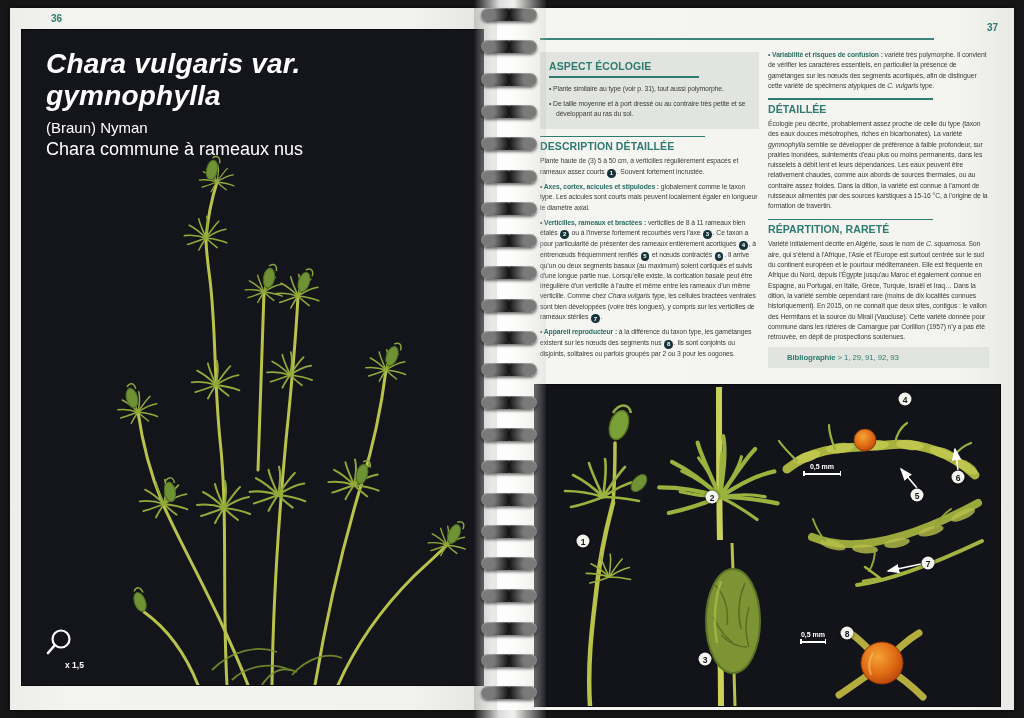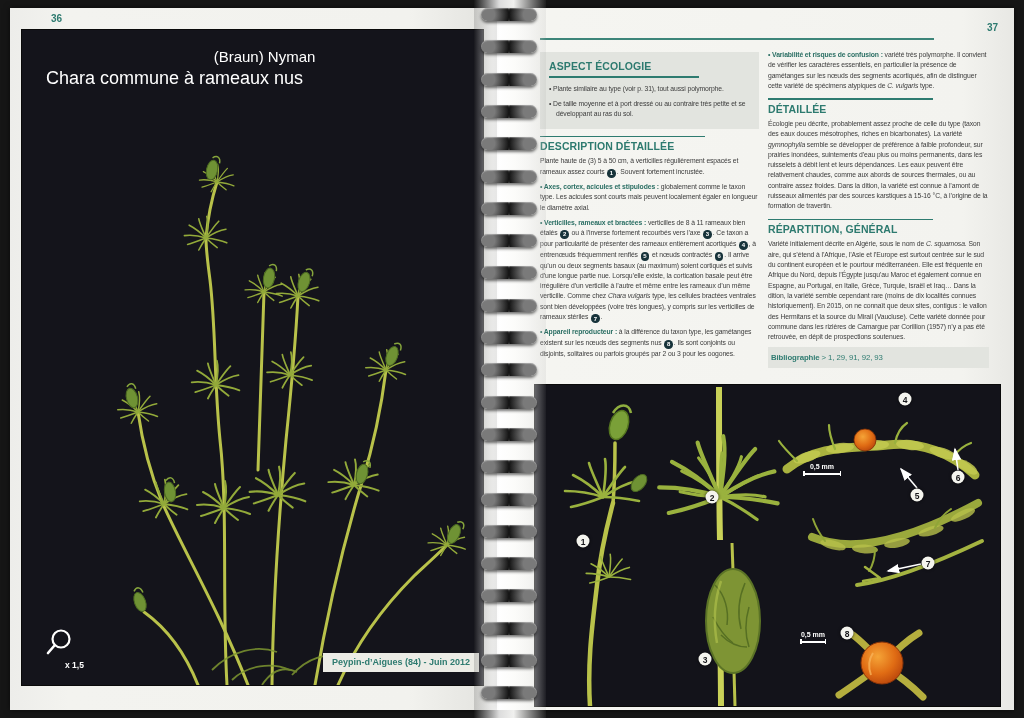--- a/index.html
+++ b/index.html
@@ -18,21 +18,21 @@
       linear-gradient(180deg,#9a9a9a,#3a3a3a 38%,#050505 62%,#6f6f6f);
     box-shadow:0 2px 3px rgba(0,0,0,.55), inset 0 1px 1px rgba(255,255,255,.35);}
   .pageno{position:absolute;font-size:10px;font-weight:bold;color:#2e7b70;margin-left:24px;}
   .pageno-left{left:17px;top:5px;}
   .pageno-right{right:16px;top:14px;}
 
   
   .photo-left{position:absolute;left:12px;top:22px;width:461px;height:655px;background:#14141b;overflow:hidden;box-shadow:0 0 0 1px #0a0a0a;}
   .species-header{position:absolute;left:0;top:0;width:100%;padding:18px 0 0 24px;box-sizing:border-box;color:#fff;z-index:2;}
   .species-title{font-size:28px;font-weight:bold;font-style:italic;letter-spacing:.2px;}
-  .species-authority{font-size:15px;text-align:center;}
+  .species-authority{font-size:15px;margin-top:7px;}
   .species-common{font-size:18px;margin-top:3px;}
   .plant-svg{position:absolute;left:0;top:0;z-index:1;}
   .magnifier{position:absolute;left:22px;bottom:16px;z-index:2;color:#fff;font-size:8.5px;font-weight:bold;line-height:1;}
   .magnifier .mag-label{display:block;margin:1px 0 0 21px;}
   .caption{position:absolute;right:4px;bottom:13px;z-index:2;background:#ecece6;color:#2e7b70;font-size:9px;font-weight:bold;padding:4px 9px 5px;white-space:nowrap;}
 
   
   .toprule{position:absolute;left:43px;top:30px;width:394px;height:2px;background:#3d8579;}
   .col{position:absolute;top:44px;}
   .col1{left:43px;width:219px;}
@@ -41,21 +41,21 @@
   .sec-head{font-size:10.5px;font-weight:bold;color:#2d7a6f;letter-spacing:.1px;margin-bottom:4px;}
   .rule-above{width:165px;height:1.8px;background:#2e7b70;margin:7px 0 3px;}
   .underline{width:150px;height:1.8px;background:#2e7b70;margin:3px 0 6px;}
   .gbox{background:#e2e4df;padding:8px 9px 5px;margin-bottom:2px;}
   .gbox p{color:#3c3c3c;}
   p.bullet{padding-left:7px;text-indent:-7px;}
   .seg-b{font-weight:bold;color:#2b6f64;}
   .seg-i{font-style:italic;}
   .num-dot{display:inline-flex;width:8.5px;height:8.5px;border-radius:50%;background:#17333a;color:#fff;
     font-size:6px;font-weight:bold;align-items:center;justify-content:center;vertical-align:-1.5px;margin:0 1px;letter-spacing:0;text-indent:0;}
-  .biblio{background:#e2e4df;padding:6px 3px;font-size:7.8px;color:#2e7b70;margin-top:0;letter-spacing:-0.1px;}
+  .biblio{background:#e2e4df;padding:6px 19px;font-size:7.8px;color:#2e7b70;margin-top:0;letter-spacing:-0.1px;}
   .biblio .seg-b{color:#2e7b70;}
 
   
   .figure{position:absolute;left:38px;top:377px;width:465px;height:321px;background:#13131a;box-shadow:0 0 0 1px #0a0a0a;}
   .fig-svg{position:absolute;left:0;top:0;}
   .fig-annotations{position:absolute;left:0;top:0;width:100%;height:100%;}
   .fig-num{position:absolute;width:13px;height:13px;border-radius:50%;background:#f4f4ee;color:#16161a;
     font-size:8.5px;font-weight:bold;display:flex;align-items:center;justify-content:center;
     transform:translate(-50%,-50%);box-shadow:0 0 3px rgba(0,0,0,.8);}
   .sbar{position:absolute;color:#fff;font-size:7px;font-weight:bold;line-height:1;transform:translate(-50%,0);text-align:center;}
@@ -126,33 +126,33 @@
         <use href="#bd" transform="translate(340,444) rotate(15)"></use>
         <g stroke="#7d9630" stroke-width="1.8" fill="none" opacity="0.85">
           <path d="M190,640 C210,620 235,615 255,622"></path>
           <path d="M270,645 C285,628 305,622 320,628"></path>
           <path d="M210,650 C225,635 250,632 268,640"></path>
           <path d="M240,655 C250,640 262,636 275,642"></path>
         </g>
       </svg>
 
       <div class="species-header">
+        <div class="species-title">Chara vulgaris var. gymnophylla</div>
         <div class="species-authority">(Braun) Nyman</div>
         <div class="species-common">Chara commune à rameaux nus</div>
       </div>
 
       <div class="magnifier">
         <svg width="30" height="30" viewBox="0 0 30 30" aria-hidden="true">
           <circle cx="17" cy="11" r="8.5" stroke="#fff" stroke-width="2.2" fill="none"></circle>
           <line x1="10.5" y1="17.5" x2="4" y2="25" stroke="#fff" stroke-width="2.6" stroke-linecap="round"></line>
         </svg>
         <span class="mag-label">x 1,5</span>
       </div>
 
-      <div class="caption">Peypin-d’Aigues (84) - Juin 2012</div>
     </div>
   </div>
 
   <div class="page page-right">
     <div class="toprule"></div>
     <div class="pageno pageno-right">37</div>
 
     <div class="col col1">
       <div class="gbox">
         <div class="sec-head">ASPECT ÉCOLOGIE</div>
@@ -172,21 +172,21 @@
     </div>
 
     <div class="col col2">
       <p><span class="seg-b">• Variabilité et risques de confusion : </span><span>variété très polymorphe. Il convient de vérifier les caractères essentiels, en particulier la présence de gamétanges sur les nœuds des segments acortiqués, afin de distinguer cette variété de spécimens atypiques de </span><span class="seg-i">C. vulgaris</span><span> type.</span></p>
 
       <div class="rule-above"></div>
       <div class="sec-head">DÉTAILLÉE</div>
       <p><span>Écologie peu décrite, probablement assez proche de celle du type (taxon des eaux douces mésotrophes, riches en bicarbonates). La variété </span><span class="seg-i">gymnophylla</span><span> semble se développer de préférence à faible profondeur, sur prairies inondées, suintements d’eau plus ou moins permanents, dans les ruisselets à débit lent et leurs dépendances. Les eaux peuvent être relativement chaudes, comme aux abords de sources thermales, ou au contraire assez froides. Dans la dition, la variété est connue à l’amont de ruisseaux alimentés par des sources karstiques à 15-16 °C, à l’origine de la formation de travertin.</span></p>
 
       <div class="rule-above"></div>
-      <div class="sec-head">RÉPARTITION, GÉNÉRAL</div>
+      <div class="sec-head">RÉPARTITION, RARETÉ</div>
       <p><span>Variété initialement décrite en Algérie, sous le nom de </span><span class="seg-i">C. squamosa</span><span>. Son aire, qui s’étend à l’Afrique, l’Asie et l’Europe est surtout centrée sur le sud du continent européen et le pourtour méditerranéen. Elle est fréquente en Afrique du Nord, depuis l’Égypte jusqu’au Maroc et également connue en Espagne, au Portugal, en Italie, Grèce, Turquie, Israël et Iraq… Dans la dition, la variété semble cependant rare (moins de dix localités connues historiquement). En 2015, on ne connaît que deux sites, contigus : le vallon des Hermitans et la source du Mirail (Vaucluse). Cette variété donnée pour commune dans les rizières de Camargue par Corillion (1957) n’y a pas été retrouvée, en dépit de prospections soutenues.</span></p>
 
       <div class="biblio"><span class="seg-b">Bibliographie</span><span> &gt; 1, 29, 91, 92, 93</span></div>
     </div>
 
     <div class="figure">
       <svg class="fig-svg" viewBox="0 0 465 321" width="465" height="321" aria-hidden="true">
         <rect width="465" height="321" fill="#13131a"></rect>
         <defs>
           <g id="fw" stroke="#9ab23e" stroke-width="2.6" stroke-linecap="round" fill="none">

